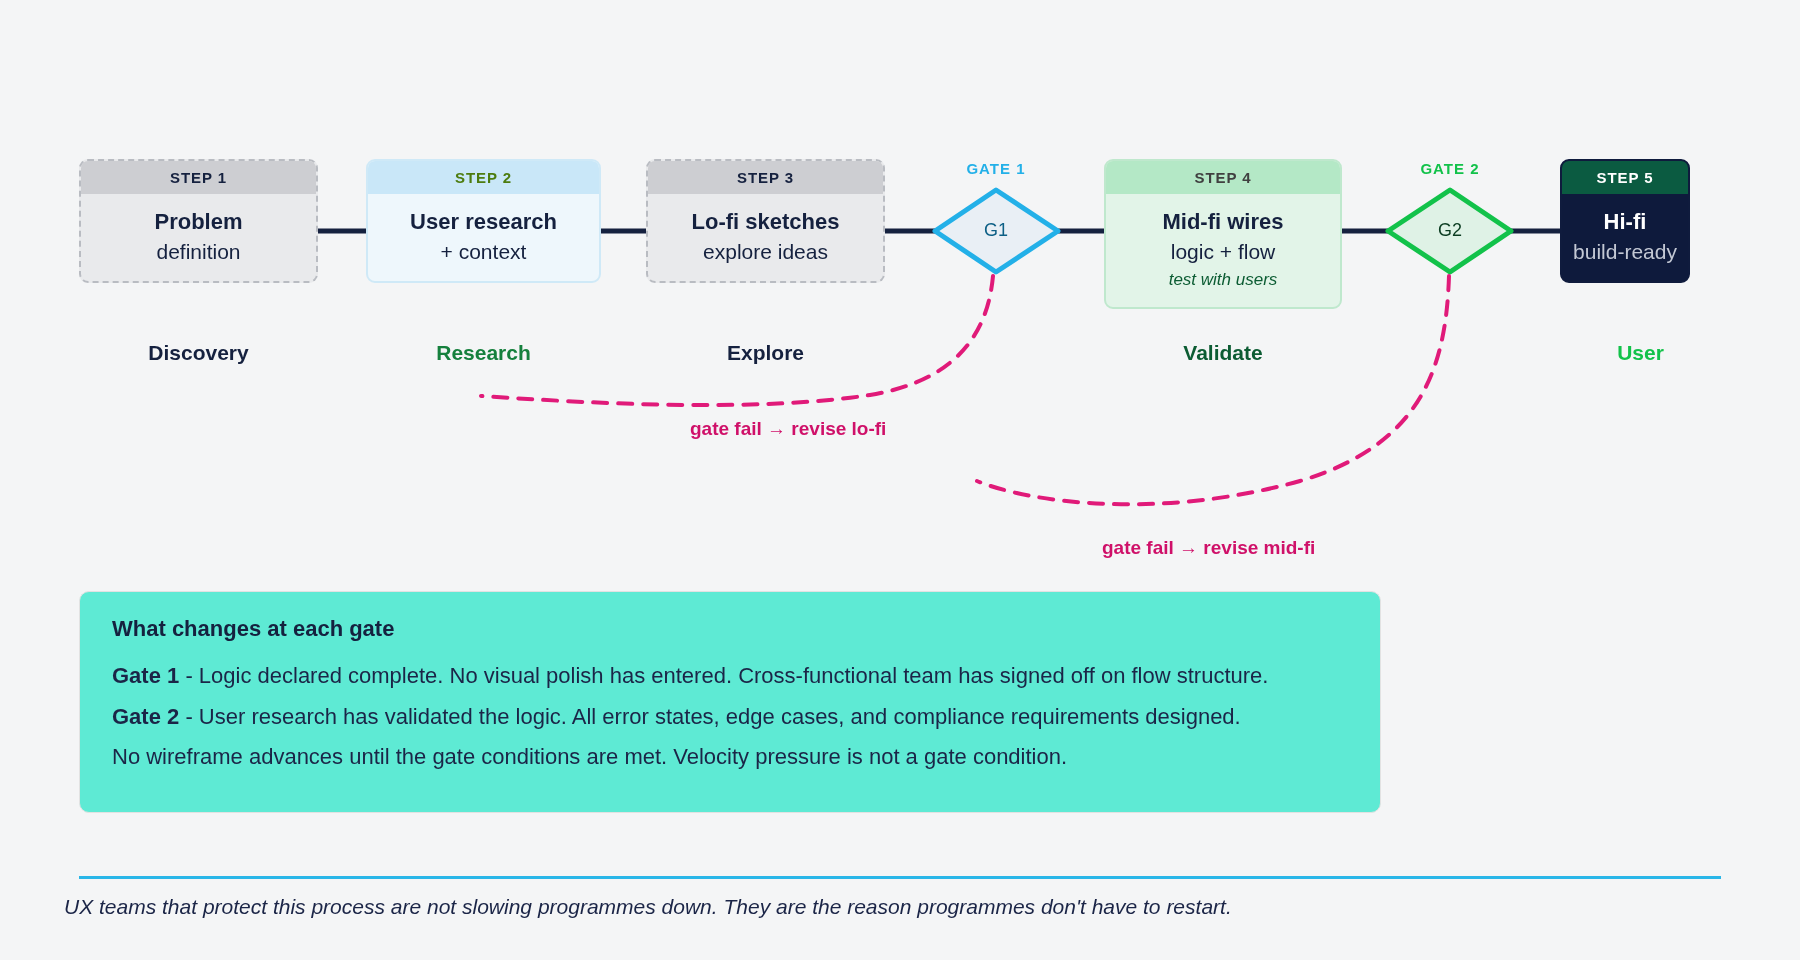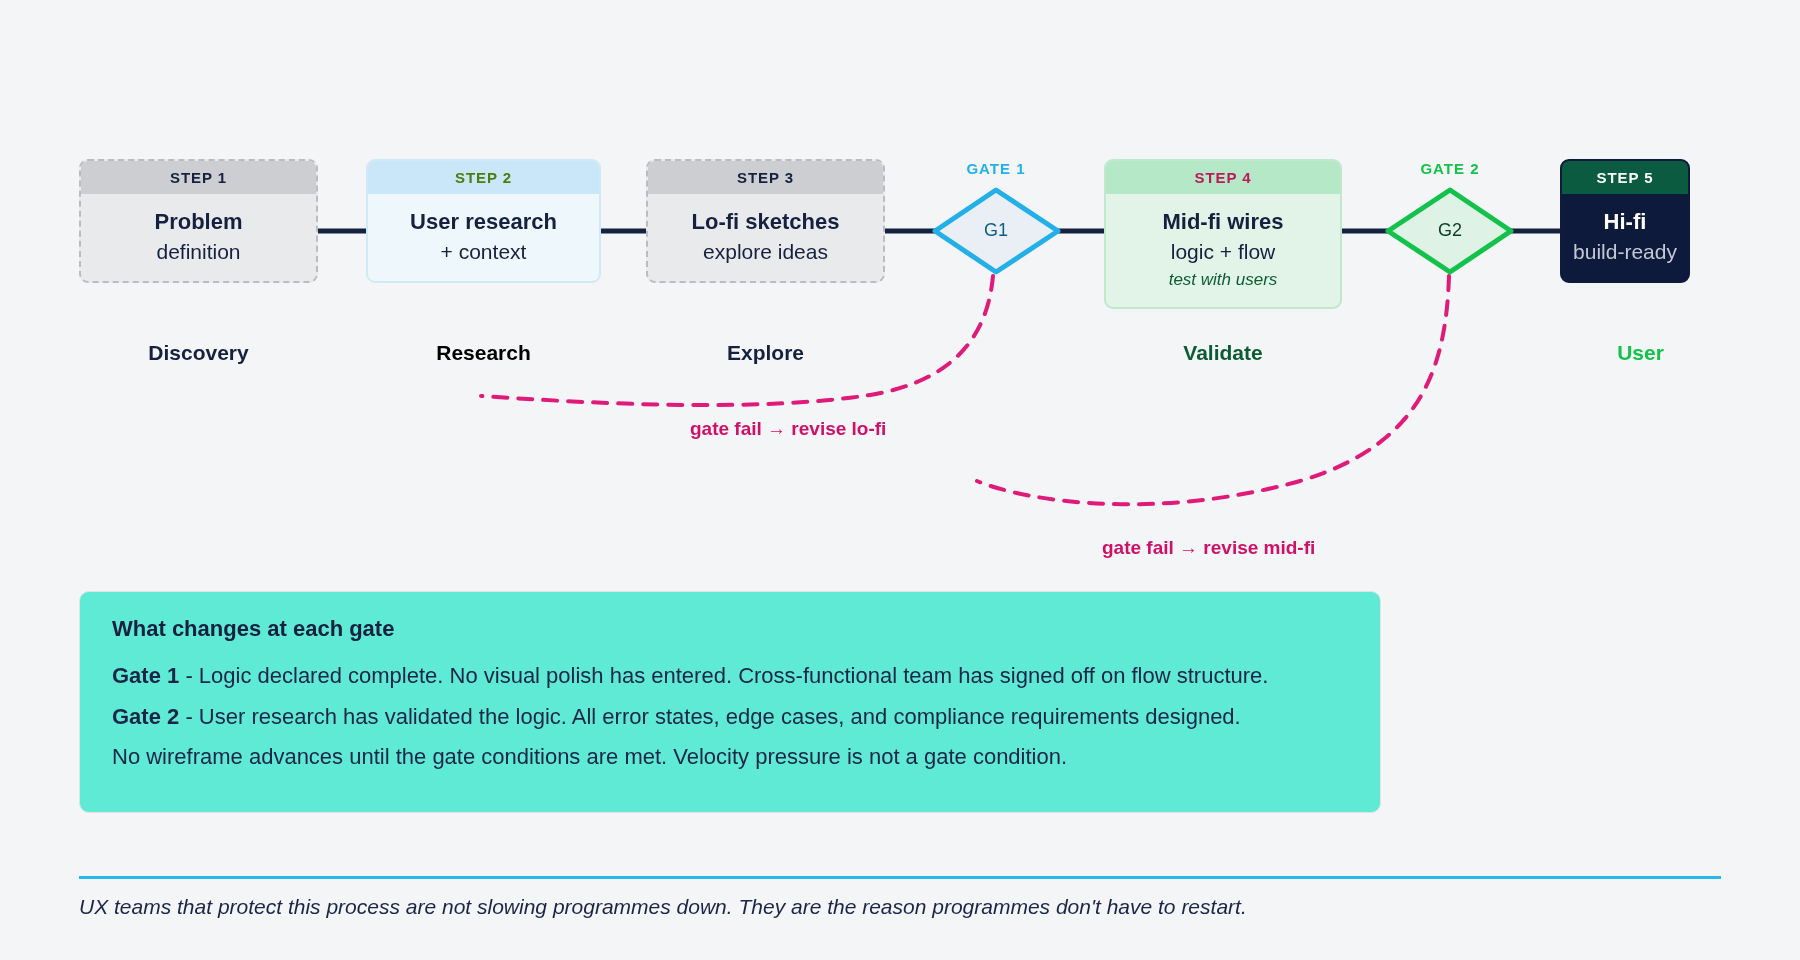--- a/index.html
+++ b/index.html
@@ -29,21 +29,21 @@
 
   
   .v-grey{border:2px dashed #b9bcc2;background:#e9eaec;}
   .v-grey .hdr{background:#cdced2;color:#15213f;}
   .v-grey .body{color:#15213f;}
 
   .v-blue{border:2px solid #cfe9f7;background:#eef7fc;}
   .v-blue .hdr{background:#c9e7f8;color:#4d7c0f;}
 
   .v-green{border:2px solid #bfe8cd;background:#e2f4e8;}
-  .v-green .hdr{background:#b4e8c6;color:#be185d;}
+  .v-green .hdr{background:#b4e8c6;color:#404040;}
   .v-green .t3{color:#0c5c33;}
 
   .v-dark{border:2px solid #0f1b3d;background:#0e1a3c;}
   .v-dark .hdr{background:#0b5b41;color:#ffffff;}
   .v-dark .t1{color:#ffffff;}
   .v-dark .t2{color:#c3c8d4;}
 
   
   .phase{position:absolute;font-size:21px;font-weight:bold;text-align:center;}
 
@@ -63,21 +63,21 @@
     background:#5eead4;border:1px solid #e2e2e2;border-radius:10px;box-sizing:border-box;
     padding:24px 32px;
   }
   .panel h2{margin:0 0 20px;font-size:22px;font-weight:bold;color:#15213f;}
   .panel p{margin:0 0 13px;font-size:22px;line-height:1.25;color:#1b2547;font-weight:normal;}
   .panel p:last-child{margin-bottom:0;}
   .panel b{font-weight:bold;}
 
   
   .rule{position:absolute;left:79px;top:876px;width:1642px;height:3px;background:#29b6e8;}
-  .footnote{position:absolute;left:79px;top:895px;width:1642px;font-size:21px;font-style:italic;color:#1b2547;}
+  .footnote{position:absolute;left:64px;top:895px;width:1642px;font-size:21px;font-style:italic;color:#1b2547;}
 </style>
 </head>
 <body>
 
 <div class="canvas">
 
   <div class="flow">
 
     <svg class="wires" viewBox="0 0 1800 620">
 
@@ -105,21 +105,21 @@
     </div>
     <div class="phase" style="left:79px;top:341px;width:239px;color:#15213f;">Discovery</div>
 
     <div class="node v-blue" style="left:366px;top:159px;width:235px;">
       <div class="hdr">STEP 2</div>
       <div class="body">
         <div class="t1">User research</div>
         <div class="t2">+ context</div>
       </div>
     </div>
-    <div class="phase" style="left:366px;top:341px;width:235px;color:#000000;">Research</div>
+    <div class="phase" style="left:366px;top:341px;width:235px;color:#15803d;">Research</div>
 
     <div class="node v-grey" style="left:646px;top:159px;width:239px;">
       <div class="hdr">STEP 3</div>
       <div class="body">
         <div class="t1">Lo-fi sketches</div>
         <div class="t2">explore ideas</div>
       </div>
     </div>
     <div class="phase" style="left:646px;top:341px;width:239px;color:#15213f;">Explore</div>
 

